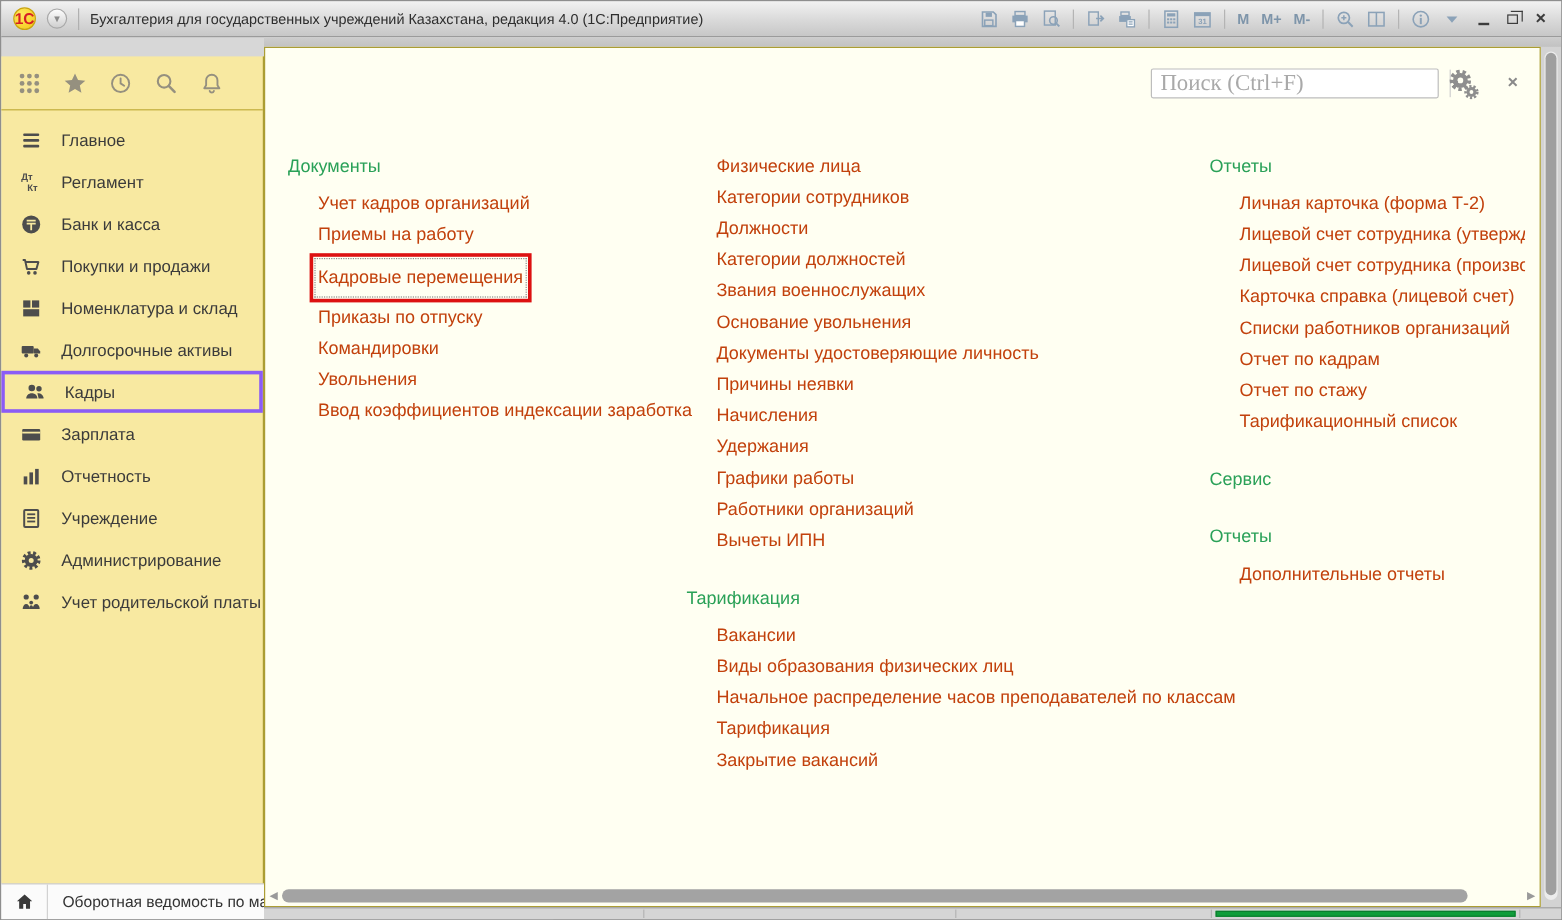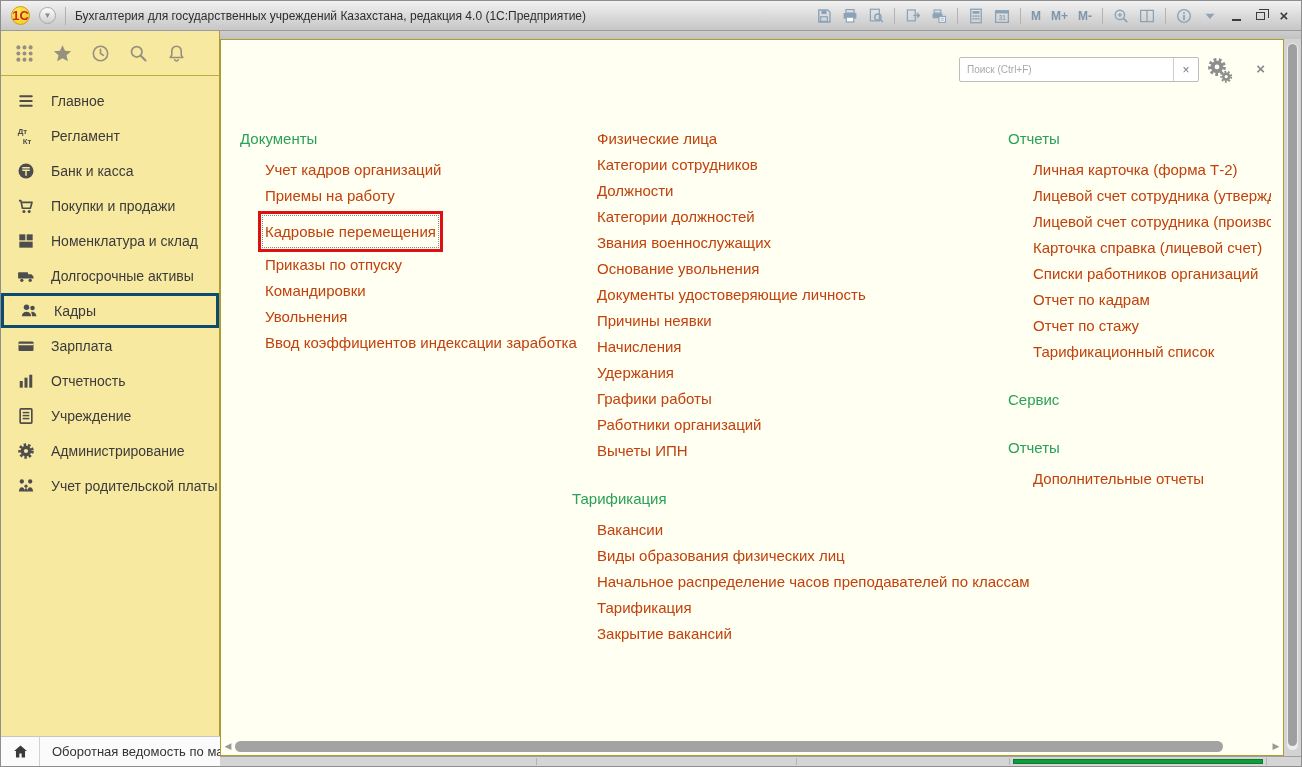--- a/index.html
+++ b/index.html
@@ -44,54 +44,54 @@
   .tb-sep { width:1px; height:16px; background:#b4b4b4; margin:0 3px; }
   .win-btns { display:flex; align-items:center; gap:10px; margin-left:8px; margin-right:4px; color:#3c3c3c; }
   .wbtn { width:14px; height:14px; display:flex; align-items:center; justify-content:center; font-size:13px; }
   .wbtn.min span { display:block; width:9px; height:0; border-bottom:2px solid #3c3c3c; margin-top:8px; }
   .wbtn.restore span { position:relative; display:block; width:9px; height:8px; border:1.5px solid #3c3c3c; background:transparent; }
   .wbtn.restore span::before { content:""; position:absolute; top:-4px; left:2px; width:9px; height:8px; border:1.5px solid #3c3c3c; border-bottom:none; border-left:none; }
   .wbtn.close { font-size:15px; font-weight:bold; }
 
   
   .sidebar {
-    position:absolute; top:30px; left:0; width:219px; bottom:30px;
+    position:absolute; top:46px; left:0; width:219px; bottom:30px;
     background:#f8e9a1; border-right:1px solid #ab9d33; z-index:2;
   }
   .side-top {
     height:45px; display:flex; align-items:center; gap:17px; padding-left:13px;
     border-bottom:1px solid #c1ad3c; color:#8f897a;
   }
   .side-top .sicon { width:21px; height:21px; color:#95907f; }
   .side-items { padding-top:7px; }
   .side-item {
     height:35px; display:flex; align-items:center; gap:15px;
     padding-left:15px; cursor:pointer; color:#3b3b3b; font-size:14px;
   }
   .side-item .si-icon { width:20px; height:20px; color:#4d4d4d; flex:none; }
-  .side-item.selected { border:3px solid #0c4a6e; }
+  .side-item.selected { border:3px solid #8b5cf6; }
   .si-label { white-space:nowrap; }
 
   
   .content-wrap { position:absolute; top:30px; left:219px; right:0; bottom:0; background:#d3d3d3; z-index:3; }
   .top-gap { height:8px; background:linear-gradient(#cdcdcd,#c2c2c2); }
   .panel {
     position:absolute; top:8px; left:0; right:17px; bottom:10px;
     background:#fffff2; border:1px solid #ab9d33;
   }
   .vscroll { position:absolute; top:12px; right:3px; bottom:16px; width:11px; background:#ececec; border-radius:6px; }
   .vscroll .thumb { position:absolute; top:1px; left:1px; right:1px; bottom:4px; background:#9f9f9f; border-radius:6px; }
 
   .search-wrap {
     position:absolute; top:17px; right:84px; width:240px; height:25px;
     display:flex; background:#fff; border:1px solid #bdbdbd; border-radius:2px;
   }
   .search-input {
     flex:1; border:none; outline:none; background:transparent;
-    font-family:Liberation Sans, sans-serif; font-size:10px; color:#444; padding:0 7px;
+    font-family:Liberation Serif, serif; font-size:19px; color:#444; padding:0 7px;
   }
   .search-input::placeholder { color:#a9a9a9; }
   .search-clear {
     width:25px; border-left:1px solid #cfcfcf; display:flex; align-items:center; justify-content:center;
     color:#777; font-size:12px; cursor:pointer;
   }
   .gears-btn { position:absolute; top:15px; right:50px; width:28px; height:28px; color:#8e8e8e; cursor:pointer; }
   .panel-close { position:absolute; top:20px; right:18px; color:#8a8a8a; font-size:15px; font-weight:bold; cursor:pointer; }
 
   .cols { position:absolute; top:90px; left:19px; right:12px; bottom:32px; display:flex; align-items:flex-start; overflow:hidden; }

